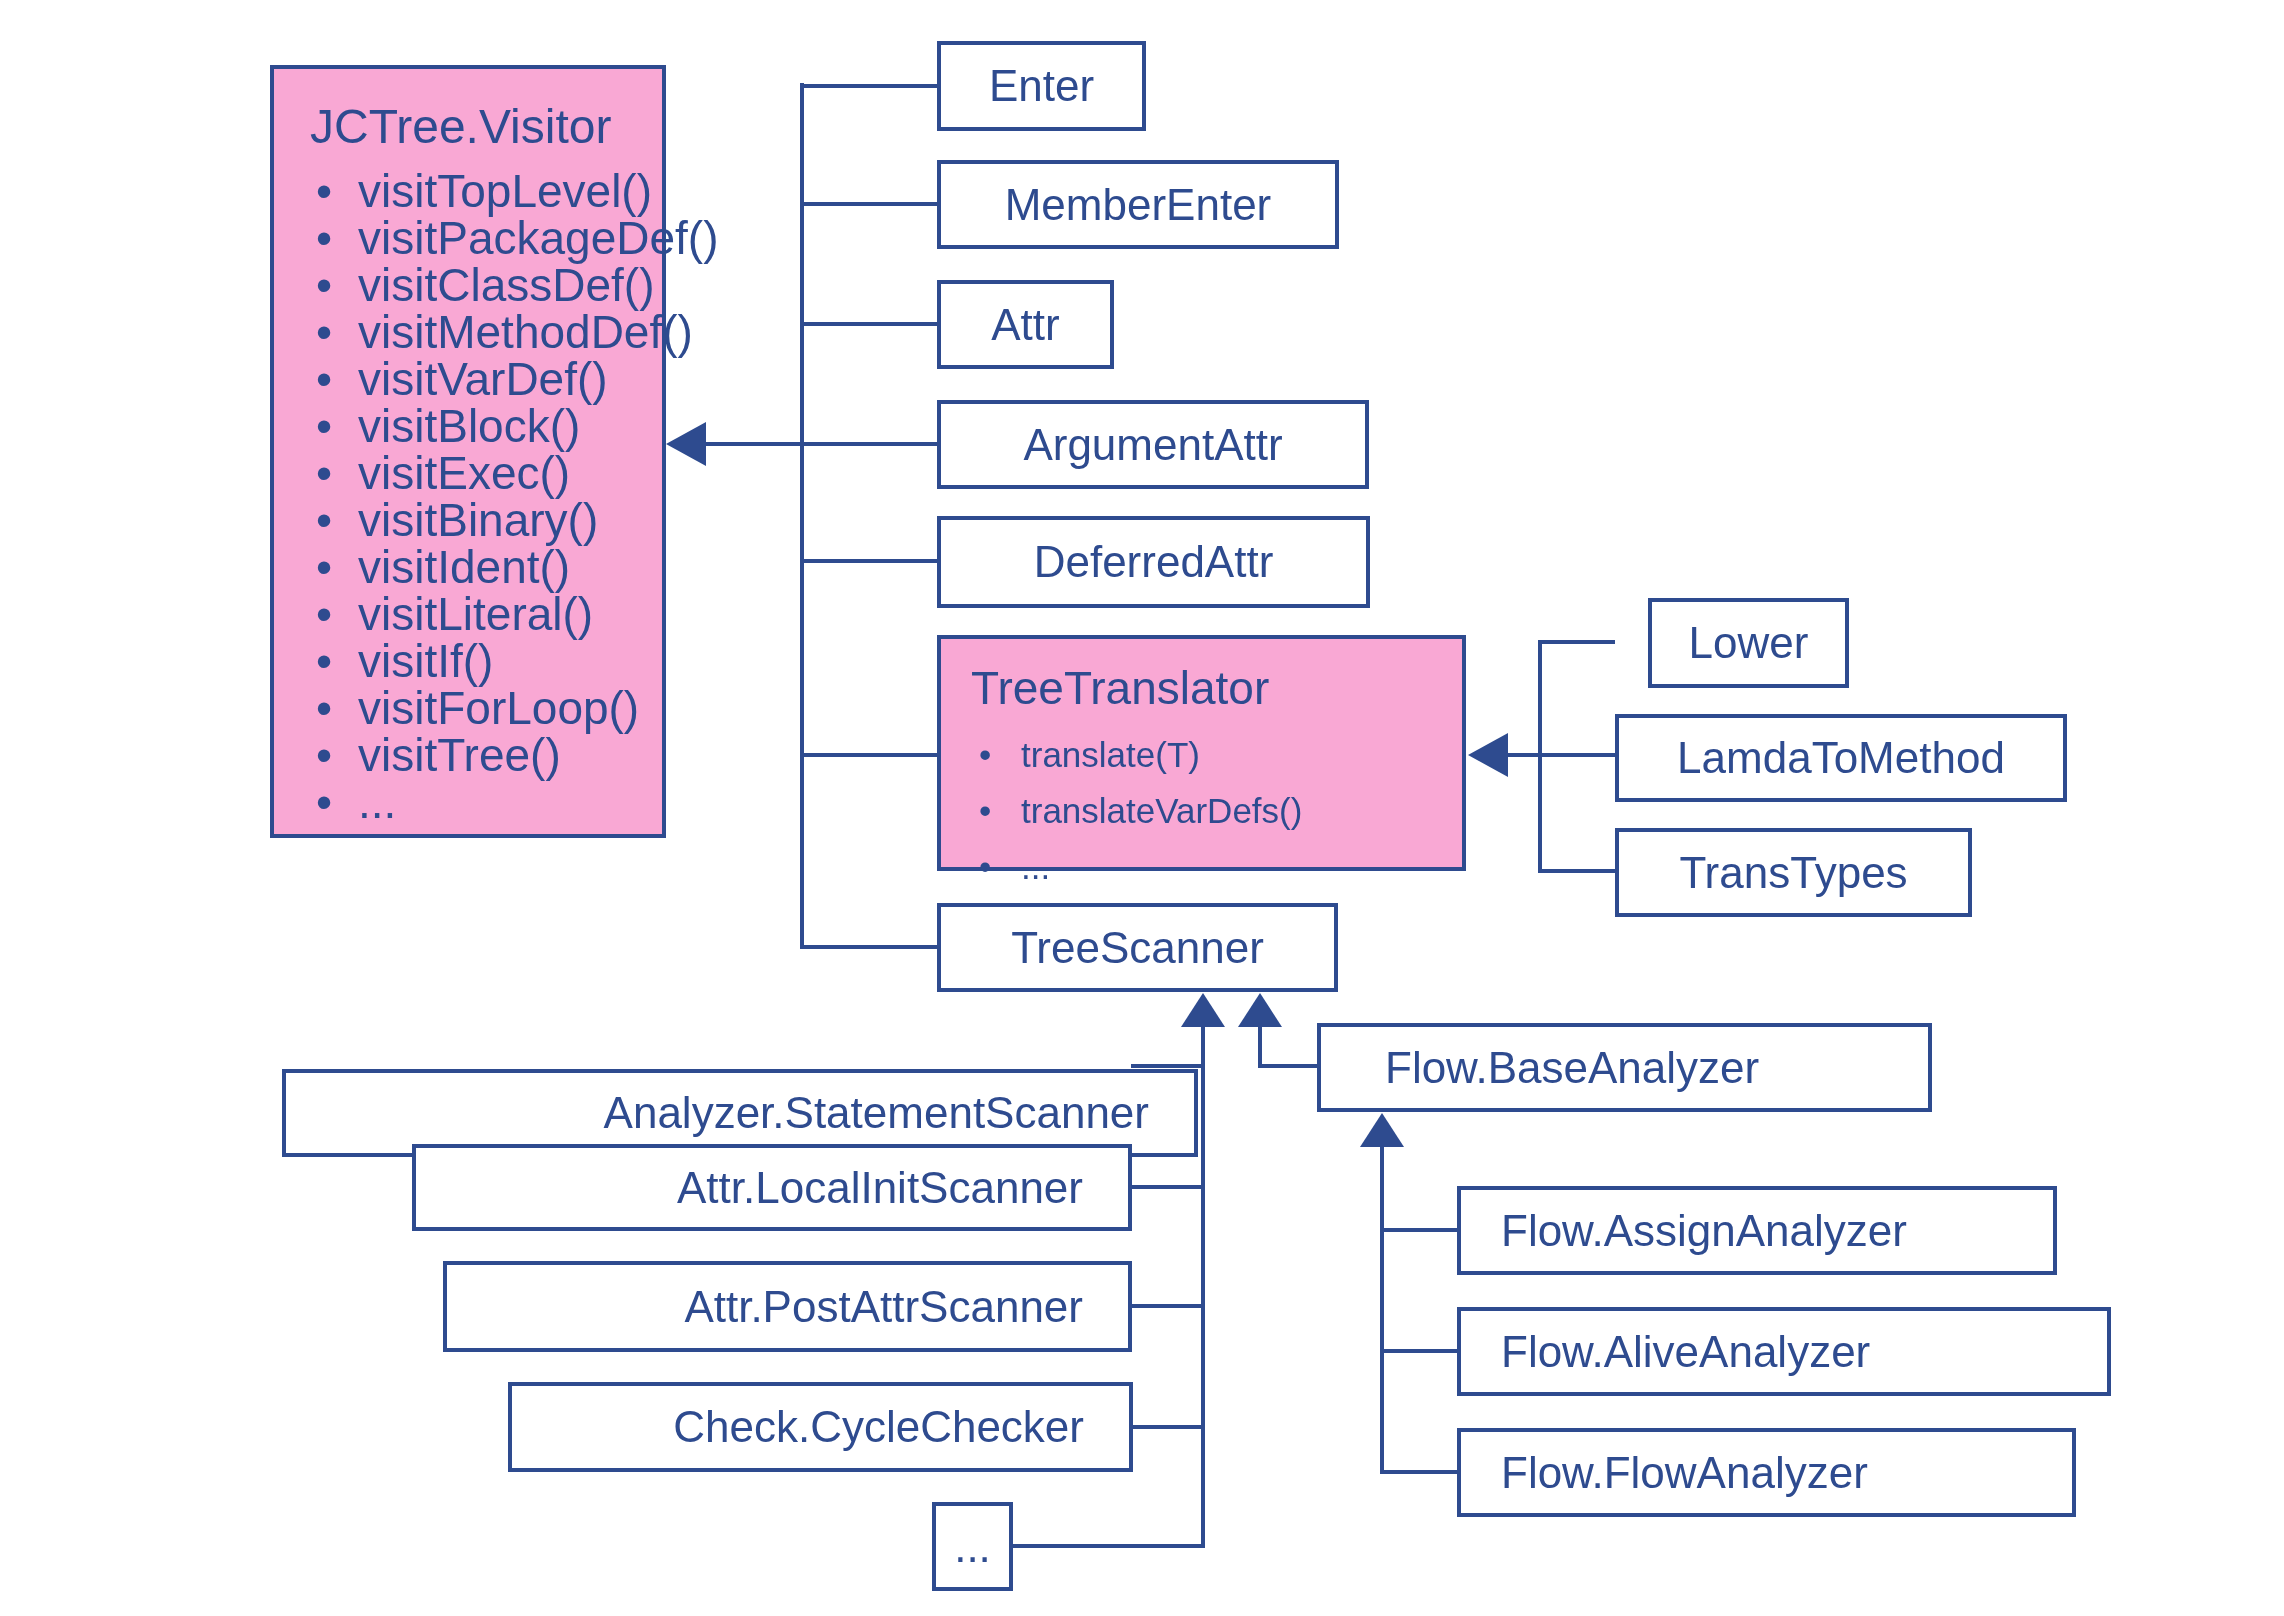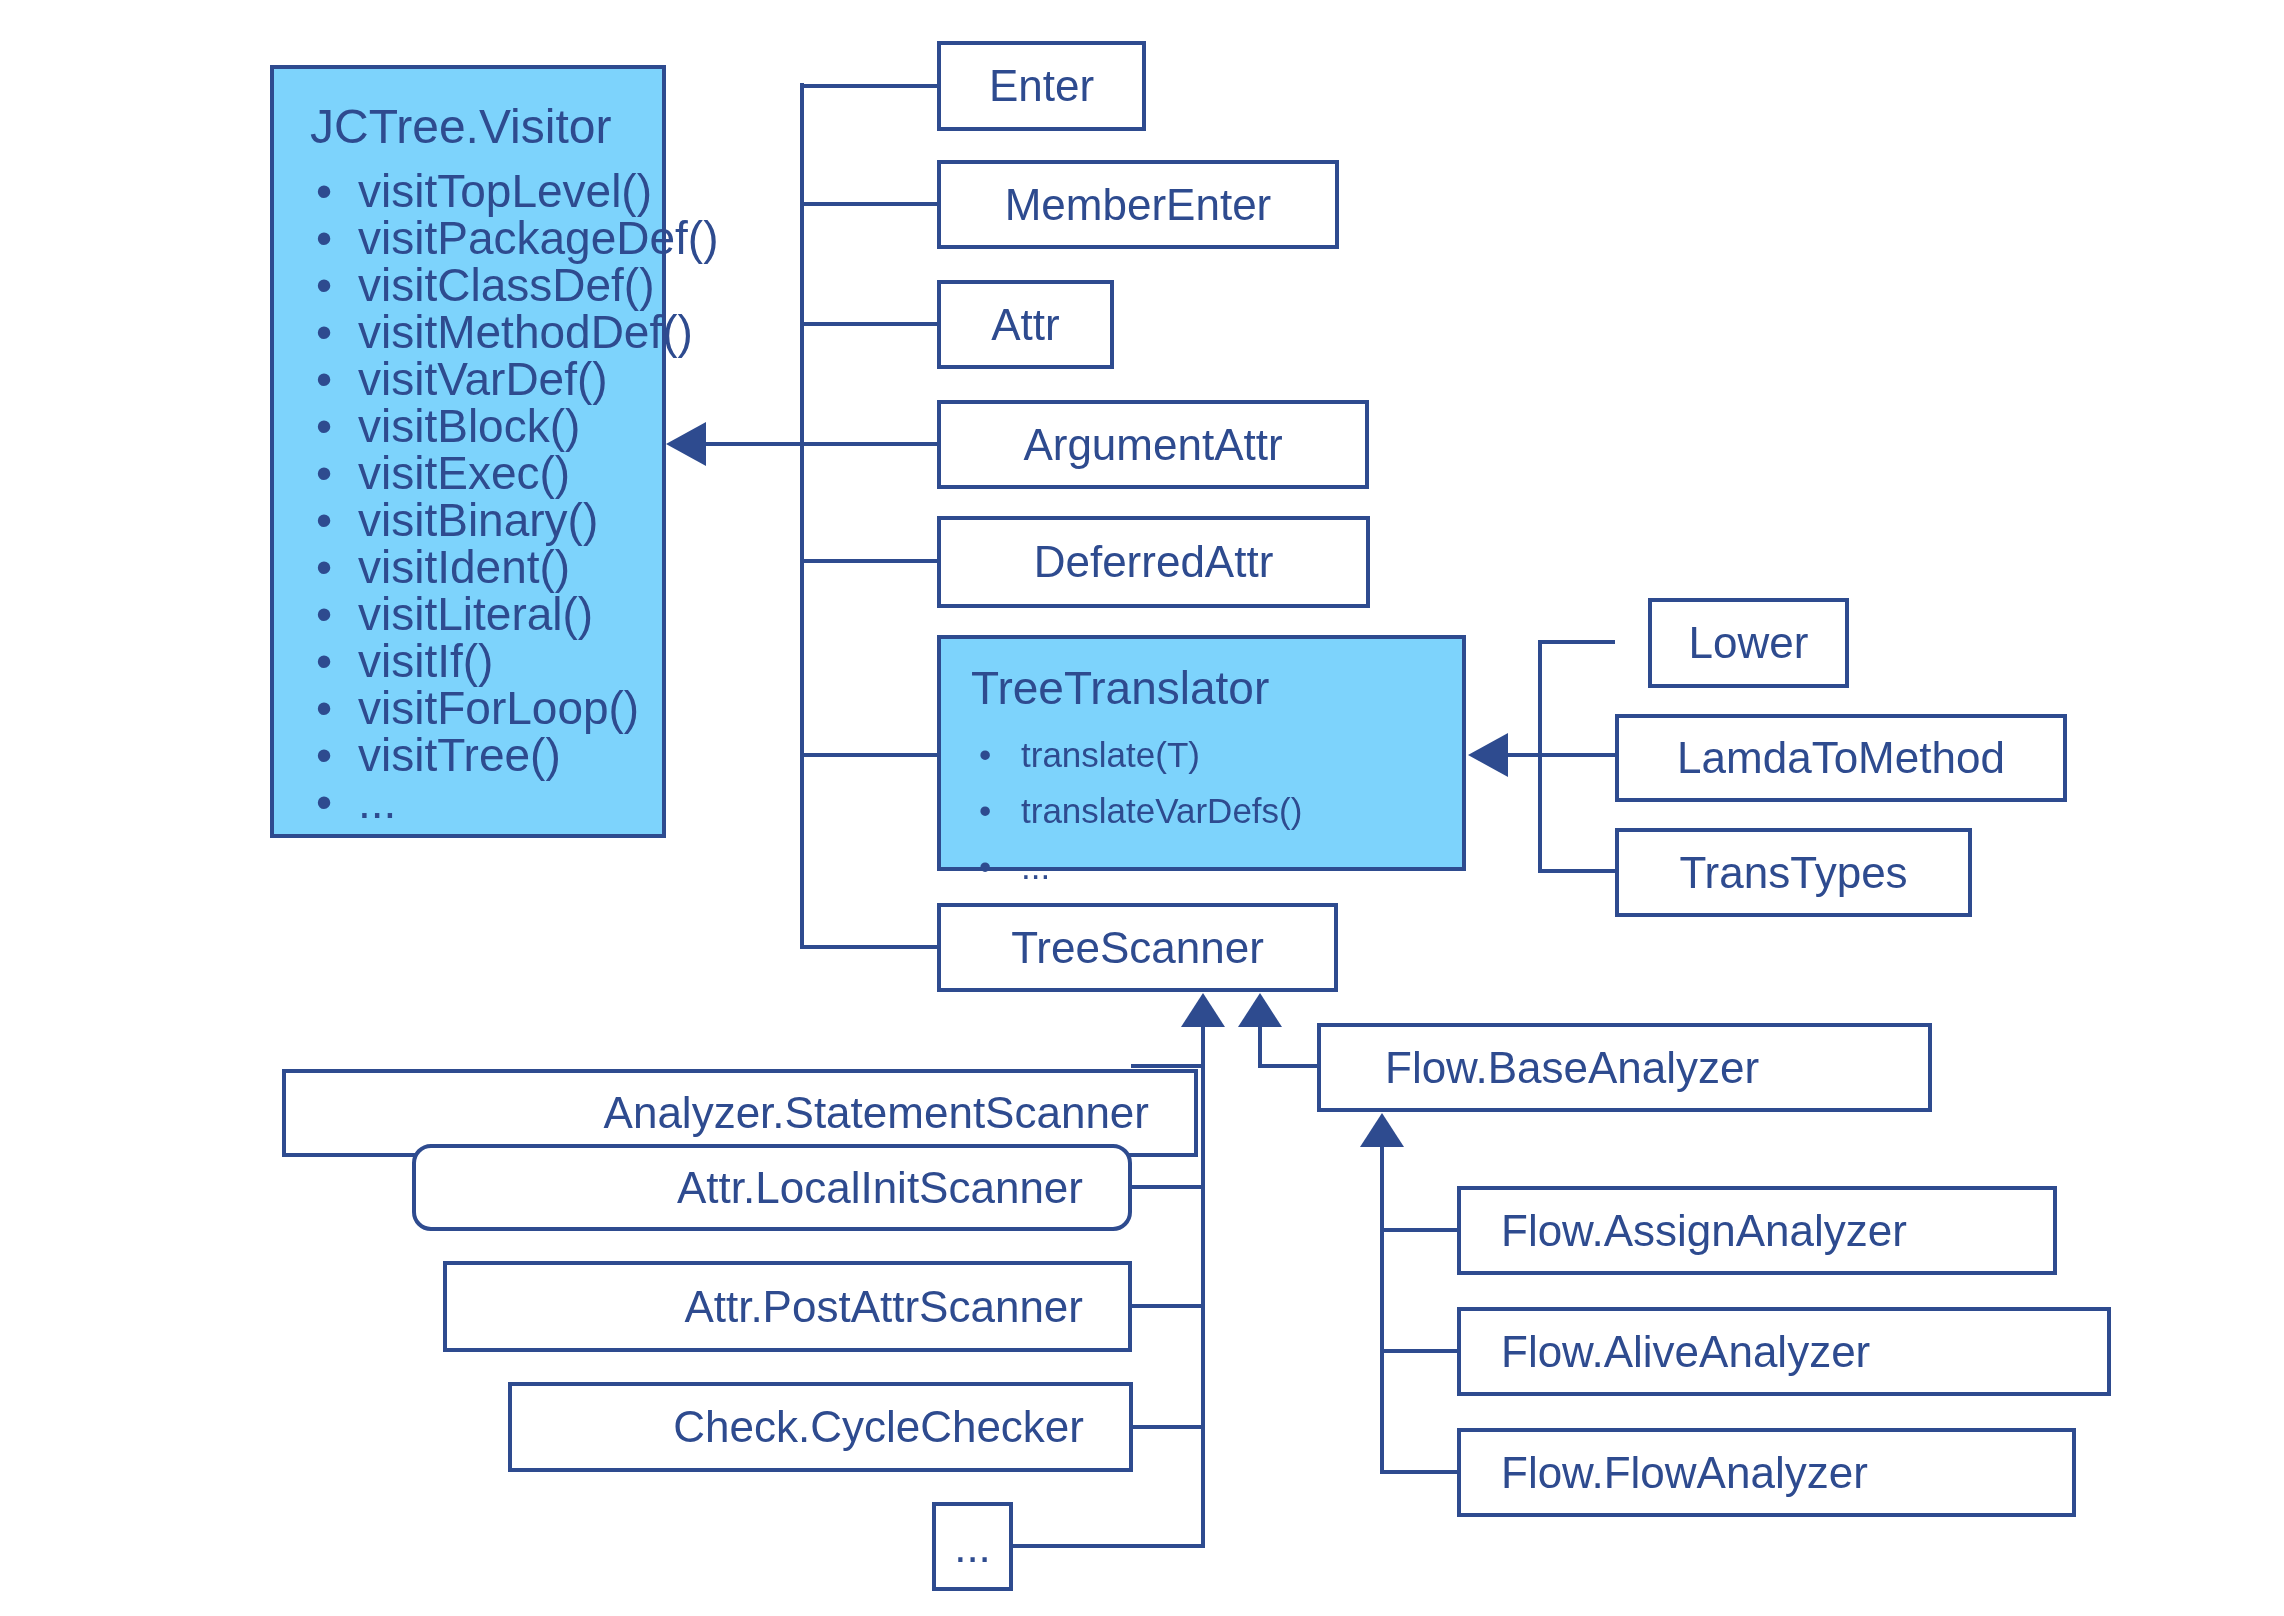--- a/index.html
+++ b/index.html
@@ -11,21 +11,21 @@
   }
   .box {
     position:absolute; border:4px solid var(--navy); background:#fff;
     color:var(--navy); font-size:44px; display:flex; align-items:center;
     justify-content:center; white-space:nowrap;
   }
   .box.align-right { justify-content:flex-end; padding-right:45px; }
   .box.align-left  { justify-content:flex-start; padding-left:40px; }
   .box.pad-wide    { padding-left:64px; }
   .panel {
-    position:absolute; border:4px solid var(--navy); background:#7dd3fc;
+    position:absolute; border:4px solid var(--navy); background:#f9a8d4;
     color:var(--navy);
   }
   .panel .panel-title { font-size:48px; }
   .panel ul { list-style:none; }
   .panel li { position:relative; padding-left:46px; }
   .panel li::before { content:"\2022"; position:absolute; left:4px; }
   #visitor-box .panel-title { margin:30px 0 14px 36px; }
   #visitor-box ul { font-size:46px; line-height:47px; margin-left:38px; }
   #translator-box .panel-title { font-size:46px; margin:22px 0 12px 30px; }
   #translator-box ul { font-size:35px; line-height:56px; margin-left:34px; }
@@ -104,21 +104,21 @@
 
   <div class="box" style="left:937px; top:903px; width:401px; height:89px;">TreeScanner</div>
 
   <div class="arrow-up" style="left:1181px; top:993px;"></div>
   <div class="arrow-up" style="left:1238px; top:993px;"></div>
   <div class="vline" style="left:1201px; top:1022px; height:526px;"></div>
   <div class="vline" style="left:1258px; top:1022px; height:46px;"></div>
   <div class="hline" style="left:1258px; top:1064px; width:61px;"></div>
 
   <div class="box align-right" style="left:282px; top:1069px; width:916px; height:88px;">Analyzer.StatementScanner</div>
-  <div class="box align-right" style="left:412px; top:1144px; width:720px; height:87px;border-radius:19px;">Attr.LocalInitScanner</div>
+  <div class="box align-right" style="left:412px; top:1144px; width:720px; height:87px;">Attr.LocalInitScanner</div>
   <div class="box align-right" style="left:443px; top:1261px; width:689px; height:91px;">Attr.PostAttrScanner</div>
   <div class="box align-right" style="left:508px; top:1382px; width:625px; height:90px;">Check.CycleChecker</div>
   <div class="box" style="left:932px; top:1502px; width:81px; height:89px;">...</div>
 
   <div class="hline" style="left:1131px; top:1064px; width:72px;"></div>
   <div class="hline" style="left:1131px; top:1185px; width:72px;"></div>
   <div class="hline" style="left:1131px; top:1304px; width:72px;"></div>
   <div class="hline" style="left:1132px; top:1425px; width:71px;"></div>
   <div class="hline" style="left:1012px; top:1544px; width:191px;"></div>
 

